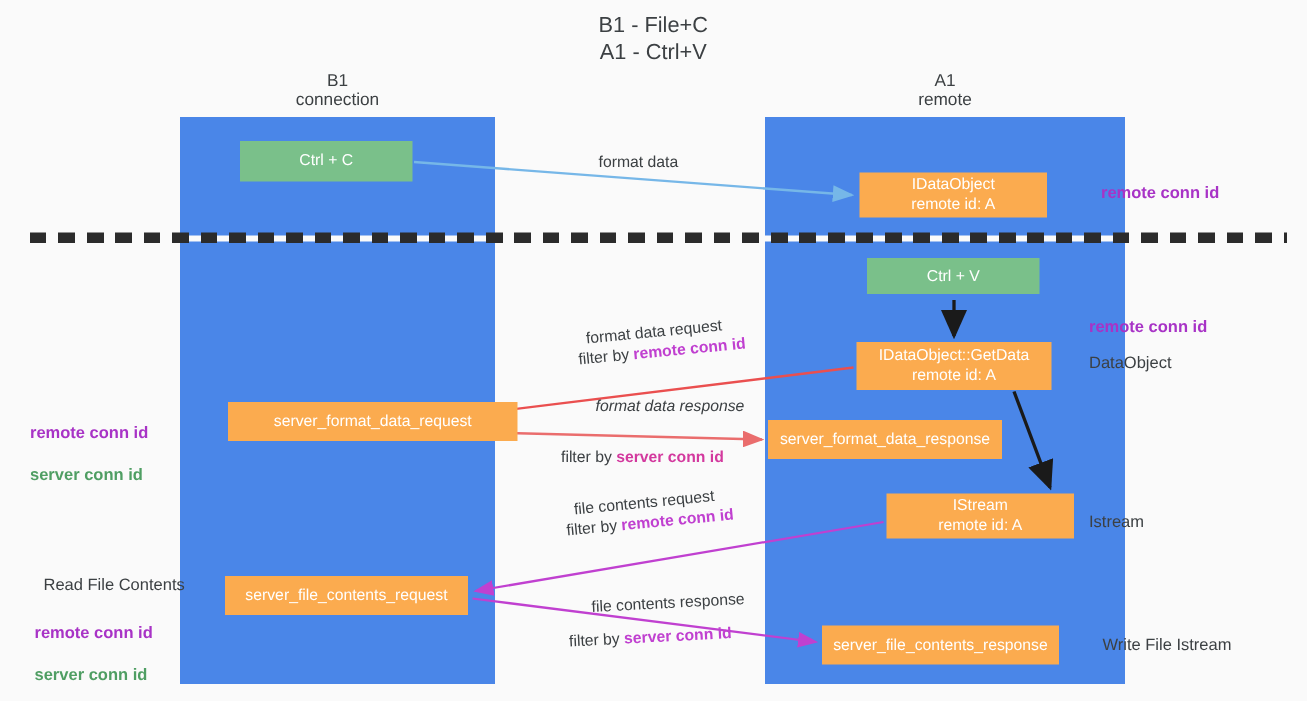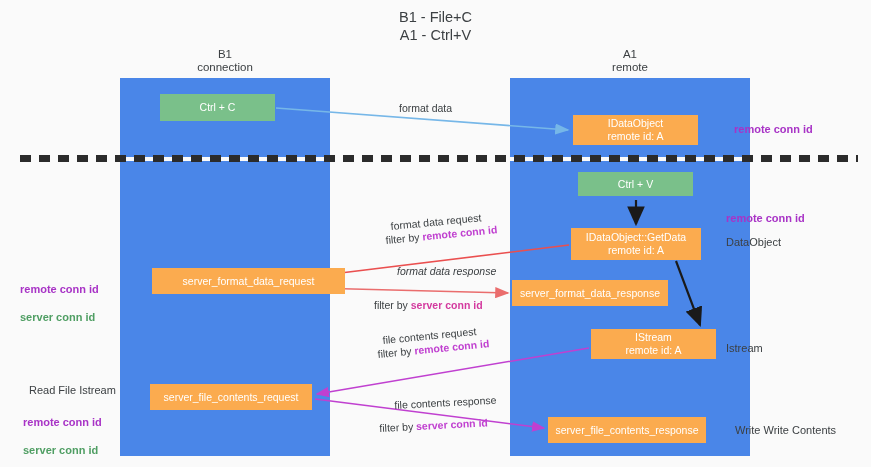--- a/index.html
+++ b/index.html
@@ -226,27 +226,27 @@
 
   <div class="abs edge-lbl" id="el-fcres">file contents response</div>
   <div class="abs edge-lbl" id="el-fcres2">
     <span>filter by </span><span class="hi-purple">server conn id</span>
   </div>
 
   <div class="abs side purple" id="lbl-r1">remote conn id</div>
   <div class="abs side purple" id="lbl-r2">remote conn id</div>
   <div class="abs side plain" id="lbl-r3">DataObject</div>
   <div class="abs side plain" id="lbl-r4">Istream</div>
-  <div class="abs side plain" id="lbl-r5">Write Write Contents</div>
+  <div class="abs side plain" id="lbl-r5">Write File Istream</div>
 
   <div class="abs side" id="lbl-l1">
     <div class="purple">remote conn id</div>
     <div class="green-t">server conn id</div>
   </div>
 
-  <div class="abs side plain" id="lbl-l2">Read File Istream</div>
+  <div class="abs side plain" id="lbl-l2">Read File Contents</div>
 
   <div class="abs side" id="lbl-l3">
     <div class="purple">remote conn id</div>
     <div class="green-t">server conn id</div>
   </div>
 
 </div>
 
 </body></html>

